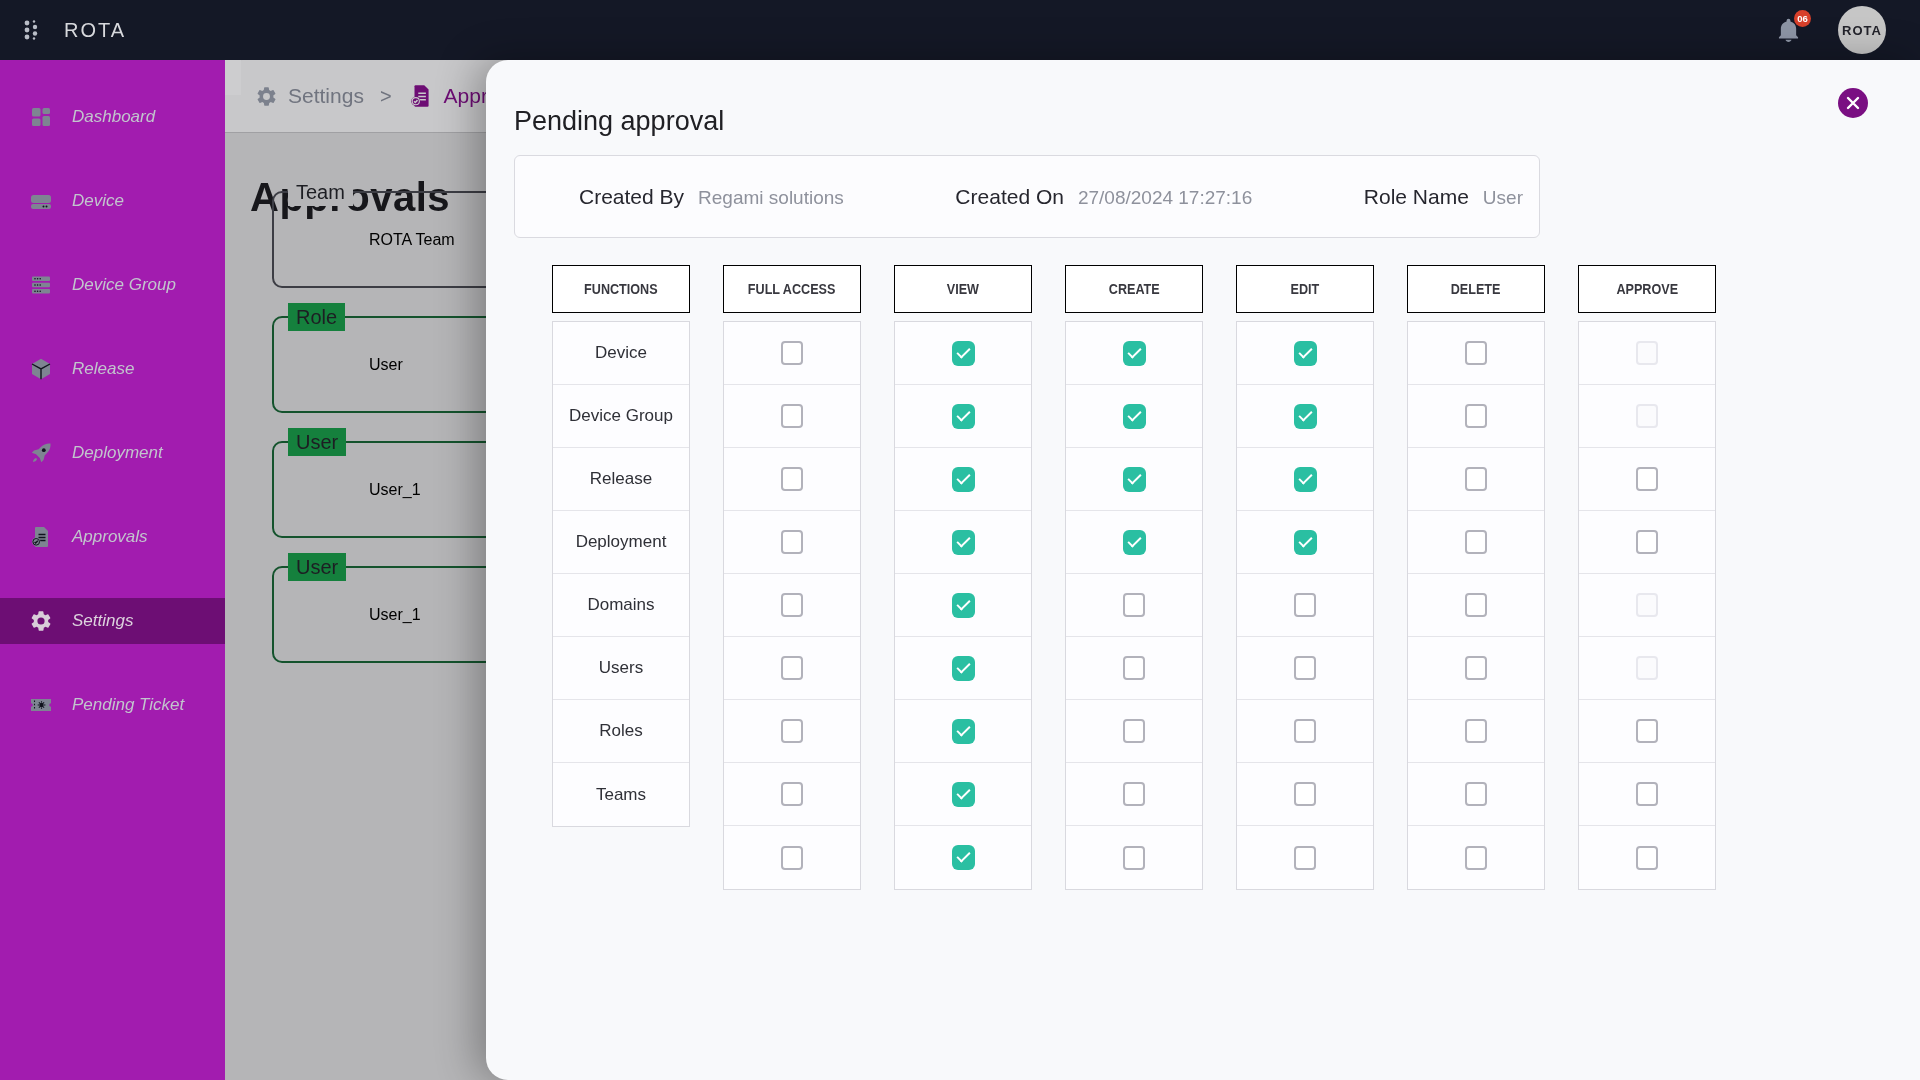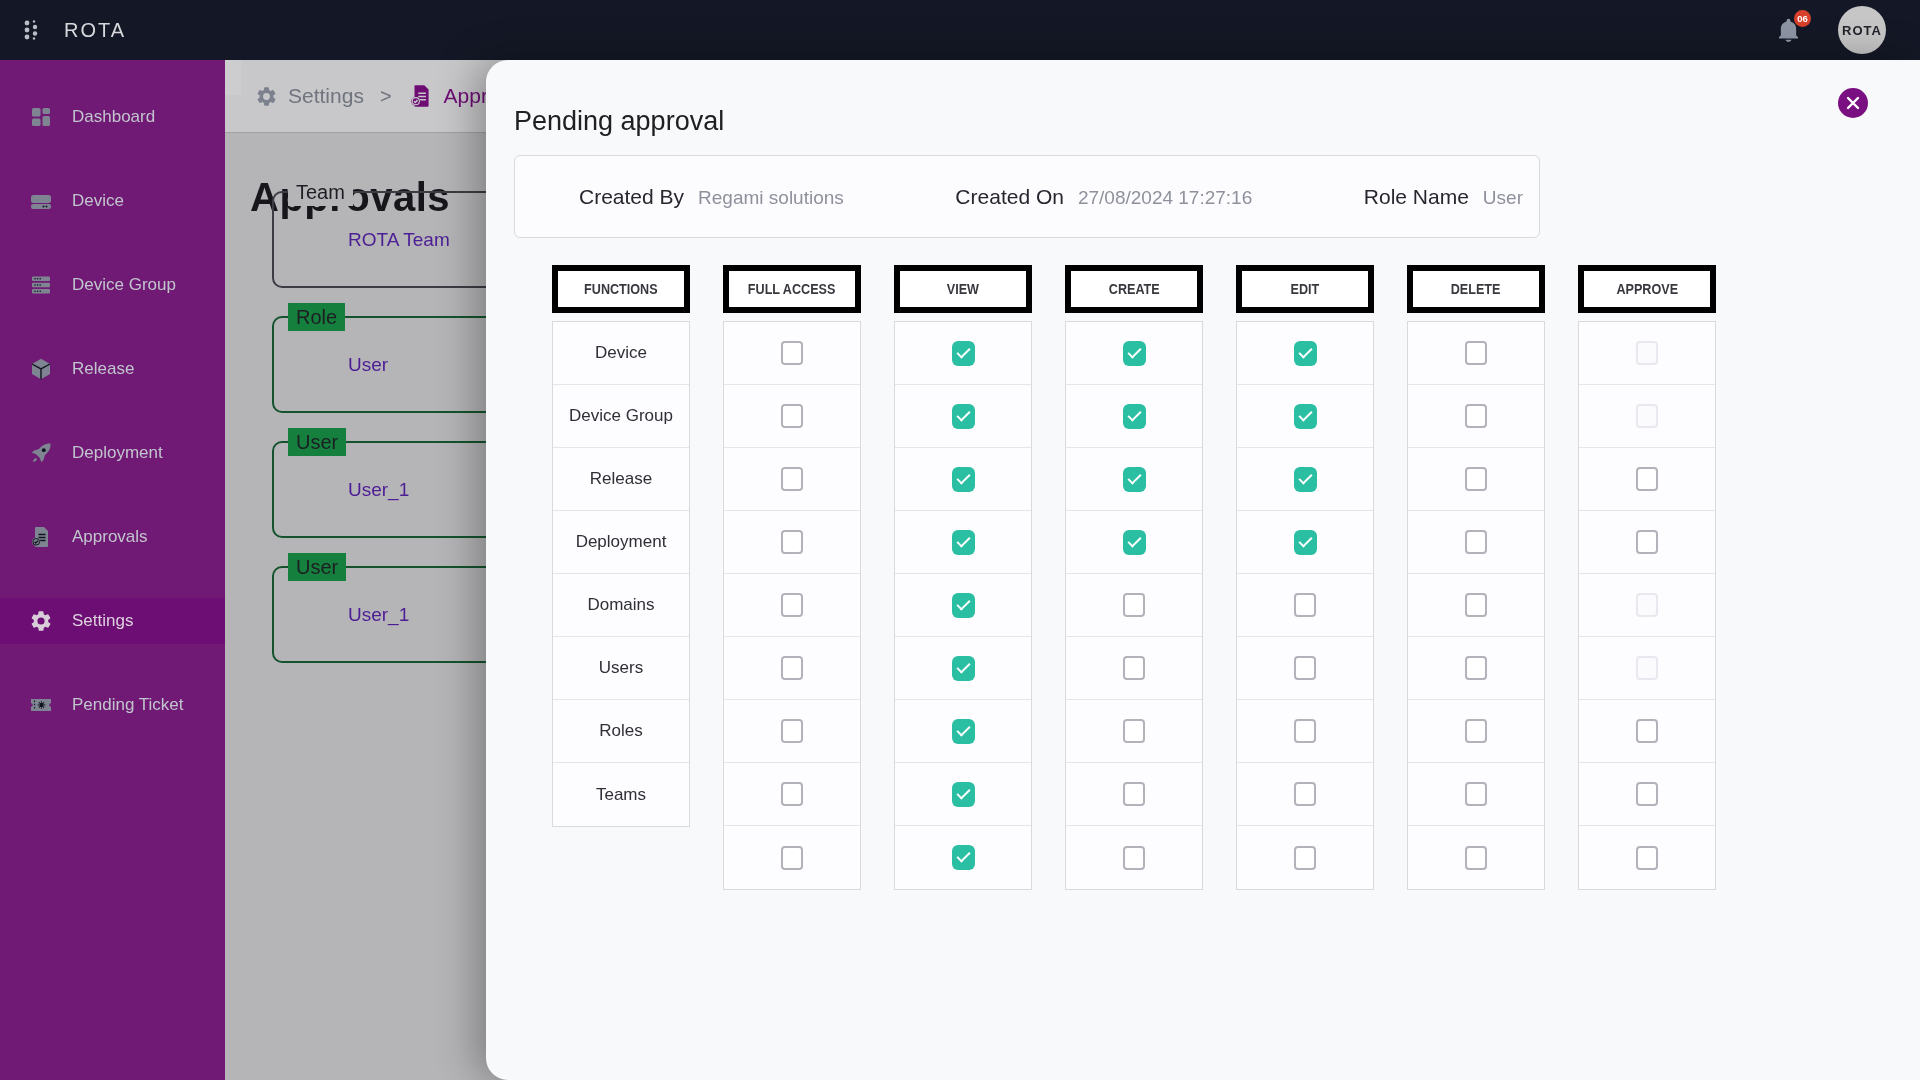--- a/index.html
+++ b/index.html
@@ -11,57 +11,57 @@
   
   .topbar{position:absolute;left:0;top:0;width:1920px;height:60px;background:#141826;display:flex;align-items:center;z-index:3;}
   .logo-wrap{display:flex;align-items:center;gap:18px;padding-left:20px;}
   .logo-icon{color:#b9bdc6;display:flex;}
   .app-name{color:#d7d8dc;font-size:20px;letter-spacing:2px;font-weight:500;}
   .topbar-right{margin-left:auto;display:flex;align-items:center;gap:36px;padding-right:34px;}
   .bell-wrap{position:relative;color:#8d95a5;display:flex;cursor:pointer;}
   .badge{position:absolute;top:-7px;right:-9px;min-width:17px;height:17px;border-radius:9px;background:#d8402b;color:#fff;font-size:9.5px;font-weight:700;display:flex;align-items:center;justify-content:center;padding:0 2px;box-sizing:border-box;}
   .avatar{width:48px;height:48px;border-radius:50%;background:#c6c6c6;color:#23232b;display:flex;align-items:center;justify-content:center;font-size:13px;font-weight:700;letter-spacing:1px;cursor:pointer;}
   
-  .sidebar{position:absolute;left:0;top:60px;bottom:0;width:225px;background:#701a75;z-index:3;}
+  .sidebar{position:absolute;left:0;top:60px;bottom:0;width:225px;background:#a21caf;z-index:3;font-style:italic;}
   .side-nav{display:flex;flex-direction:column;gap:38px;padding-top:34px;}
   .side-item{height:46px;display:flex;align-items:center;gap:18px;padding-left:28px;color:#c2c5cd;font-size:17px;cursor:pointer;}
   .side-icon{width:26px;height:26px;color:#7e8492;display:flex;align-items:center;justify-content:center;flex:none;}
   .side-item.active{background:#6d0e74;color:#ddd3de;}
   .side-item.active .side-icon{color:#d8cdd9;}
   
   .content{position:absolute;left:225px;top:60px;right:0;bottom:0;background:#b5b5b7;border-top-left-radius:18px;z-index:1;}
   .crumbbar{position:relative;height:72px;background:#c8c8ca;border-bottom:1px solid #a0a0a3;border-top-left-radius:18px;display:flex;align-items:center;padding-left:30px;}
   .collapse-tab{position:absolute;left:-32px;top:-1px;width:48px;height:36px;background:#cdcdcf;border-radius:18px 0 0 18px;display:flex;align-items:center;padding-left:8px;box-sizing:border-box;cursor:pointer;z-index:6;}
   .crumb{display:flex;align-items:center;gap:10px;}
   .crumb-icon{display:flex;}
   .crumb-text{font-size:21px;color:#70747f;}
   .crumb-sep{font-size:20px;color:#70747f;margin:0 6px;}
   .crumb-text.purple{color:#6d0d74;}
   .page-title{position:absolute;left:25px;top:88px;font-size:40px;font-weight:700;color:#17171b;letter-spacing:.5px;}
   .cards{position:absolute;left:47px;top:131px;display:flex;flex-direction:column;gap:28px;}
   .fieldcard{width:380px;height:97px;border:2px solid #14532d;border-radius:10px;position:relative;display:flex;align-items:center;padding-left:74px;box-sizing:border-box;}
   .fieldcard.dark{border-color:#3c3d44;}
   .legend{position:absolute;top:-15px;left:14px;padding:0 8px;font-size:20px;color:#1d1e23;background:#15803d;line-height:1.4;}
   .fieldcard.dark .legend{background:#b5b5b7;}
-  .card-value{font-size:19px;color:#4c1d95;}
+  .card-value{font-size:16px;color:#000000;margin-left:21px;}
   
   .modal{position:absolute;left:486px;top:60px;right:0;bottom:0;background:#f8f9fb;border-radius:22px 0 0 22px;box-shadow:-10px 0 40px rgba(0,0,0,.30);z-index:5;}
   .modal-title{position:absolute;left:28px;top:24px;font-size:27px;font-weight:500;color:#202024;}
   .close-btn{position:absolute;left:1352px;top:28px;width:30px;height:30px;border-radius:50%;background:#7a0f82;display:flex;align-items:center;justify-content:center;cursor:pointer;border:none;}
   .info-card{position:absolute;left:28px;top:95px;width:1026px;height:83px;background:#fcfcfe;border:1px solid #dadae0;border-radius:6px;display:flex;align-items:center;justify-content:space-between;padding:0 16px;box-sizing:border-box;}
   .info-group{display:flex;align-items:baseline;gap:14px;margin-left:48px;}
   .info-label{font-size:21px;font-weight:500;color:#26262e;}
   .info-value{font-size:19px;color:#8e919c;}
   .approved-pill{position:absolute;left:1183px;top:111px;width:190px;height:53px;border-radius:27px;background:#17b795;display:flex;align-items:center;gap:13px;padding-left:13px;box-sizing:border-box;cursor:pointer;}
   .approved-check{width:34px;height:34px;border-radius:50%;background:#fff;position:relative;flex:none;}
   .approved-check::after{content:"";position:absolute;left:9px;top:10px;width:14px;height:7px;border-left:3px solid #17b795;border-bottom:3px solid #17b795;transform:rotate(-45deg);}
   .approved-label{color:#fff;font-size:21px;font-weight:500;}
   .perm-table{position:absolute;left:66px;top:205px;display:flex;gap:33px;}
   .perm-col{width:138px;}
-  .perm-th{height:48px;background:#fff;border:6px solid #000000;display:flex;align-items:center;justify-content:center;margin-bottom:8px;box-sizing:border-box;}
+  .perm-th{height:48px;background:#fff;border:1px solid #000000;display:flex;align-items:center;justify-content:center;margin-bottom:8px;box-sizing:border-box;}
   .perm-th span{font-size:14px;font-weight:700;color:#38383f;transform:scaleX(.9);white-space:nowrap;}
   .perm-body{background:#fdfdff;border:1px solid #d9d9df;box-sizing:border-box;}
   .perm-cell{height:63px;display:flex;align-items:center;justify-content:center;border-bottom:1px solid #e5e5ea;box-sizing:border-box;}
   .perm-cell:last-child{border-bottom:none;}
   .fn-label{font-size:17px;color:#2f3037;text-align:center;line-height:1.15;}
   .cb{box-sizing:border-box;cursor:pointer;}
   .cb.unchecked{width:22px;height:24px;border:2px solid #b2b2bb;border-radius:4px;background:#fff;}
   .cb.checked{width:23px;height:25px;border-radius:6px;background:#2abfa2;position:relative;}
   .cb.checked::after{content:"";position:absolute;left:5px;top:7px;width:11px;height:5px;border-left:2.4px solid #fff;border-bottom:2.4px solid #fff;transform:rotate(-45deg);}
   .cb.disabled{width:22px;height:24px;border:2px solid #e8e8ee;border-radius:4px;background:#fbfbfd;cursor:default;}

